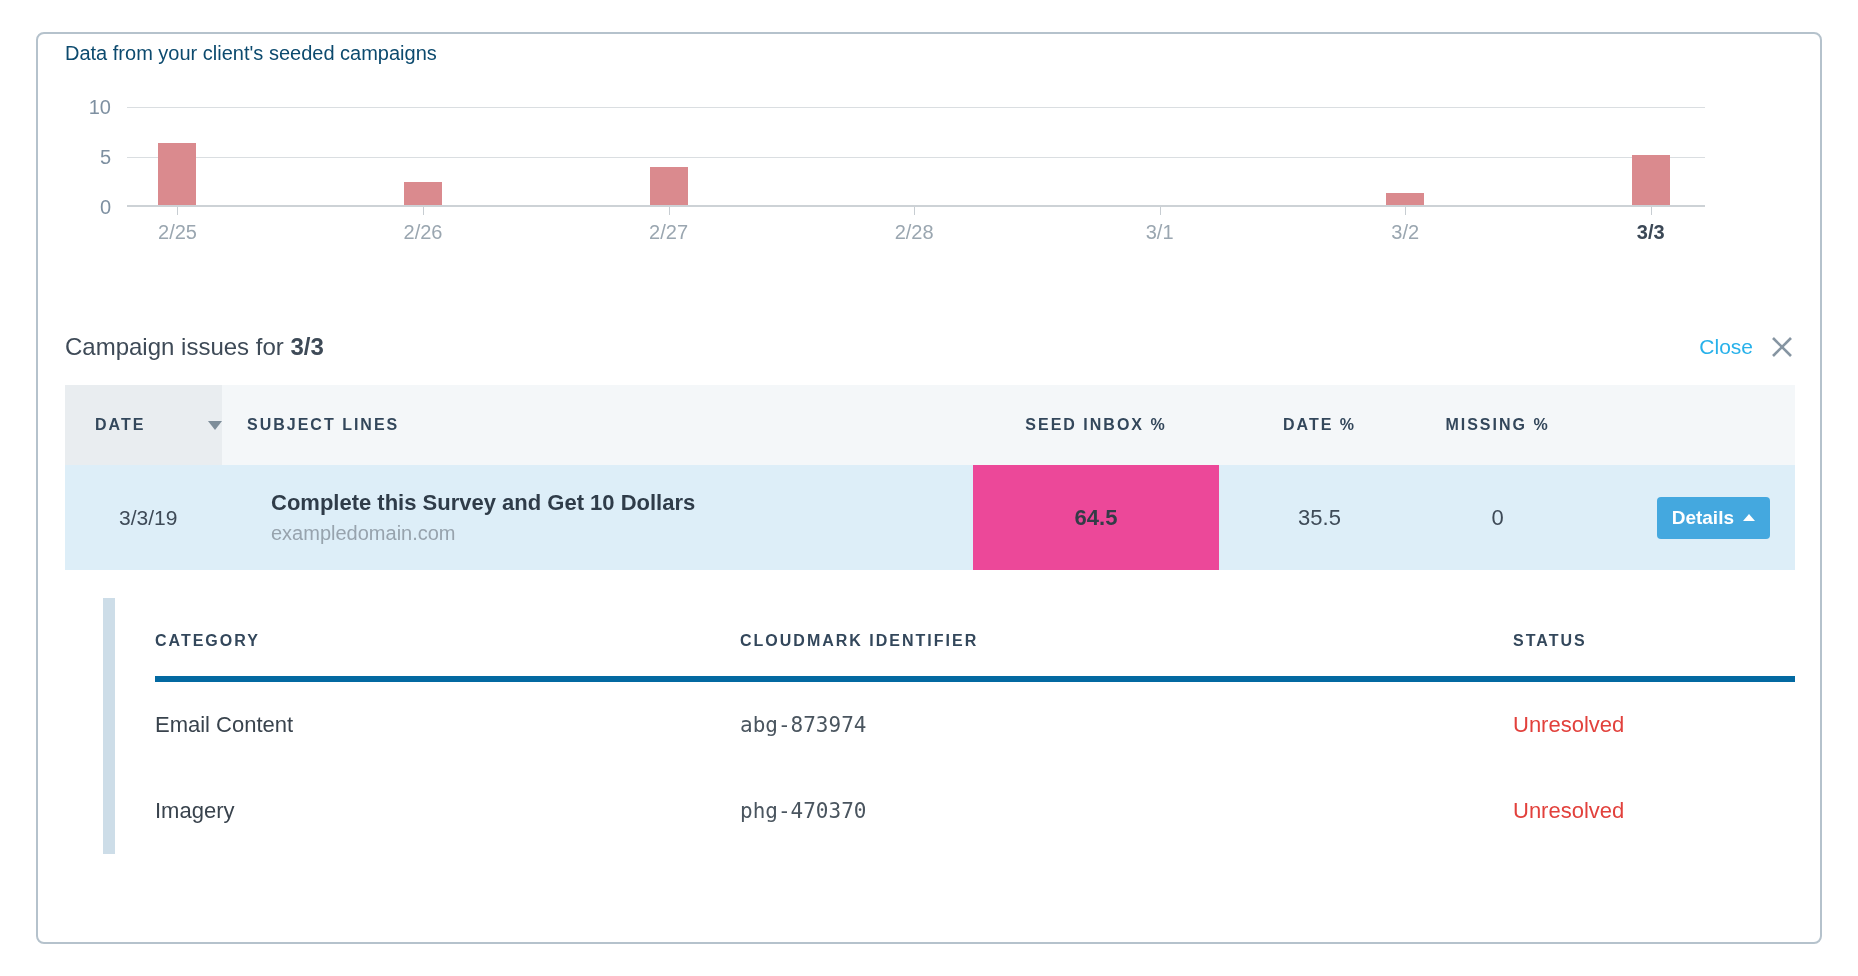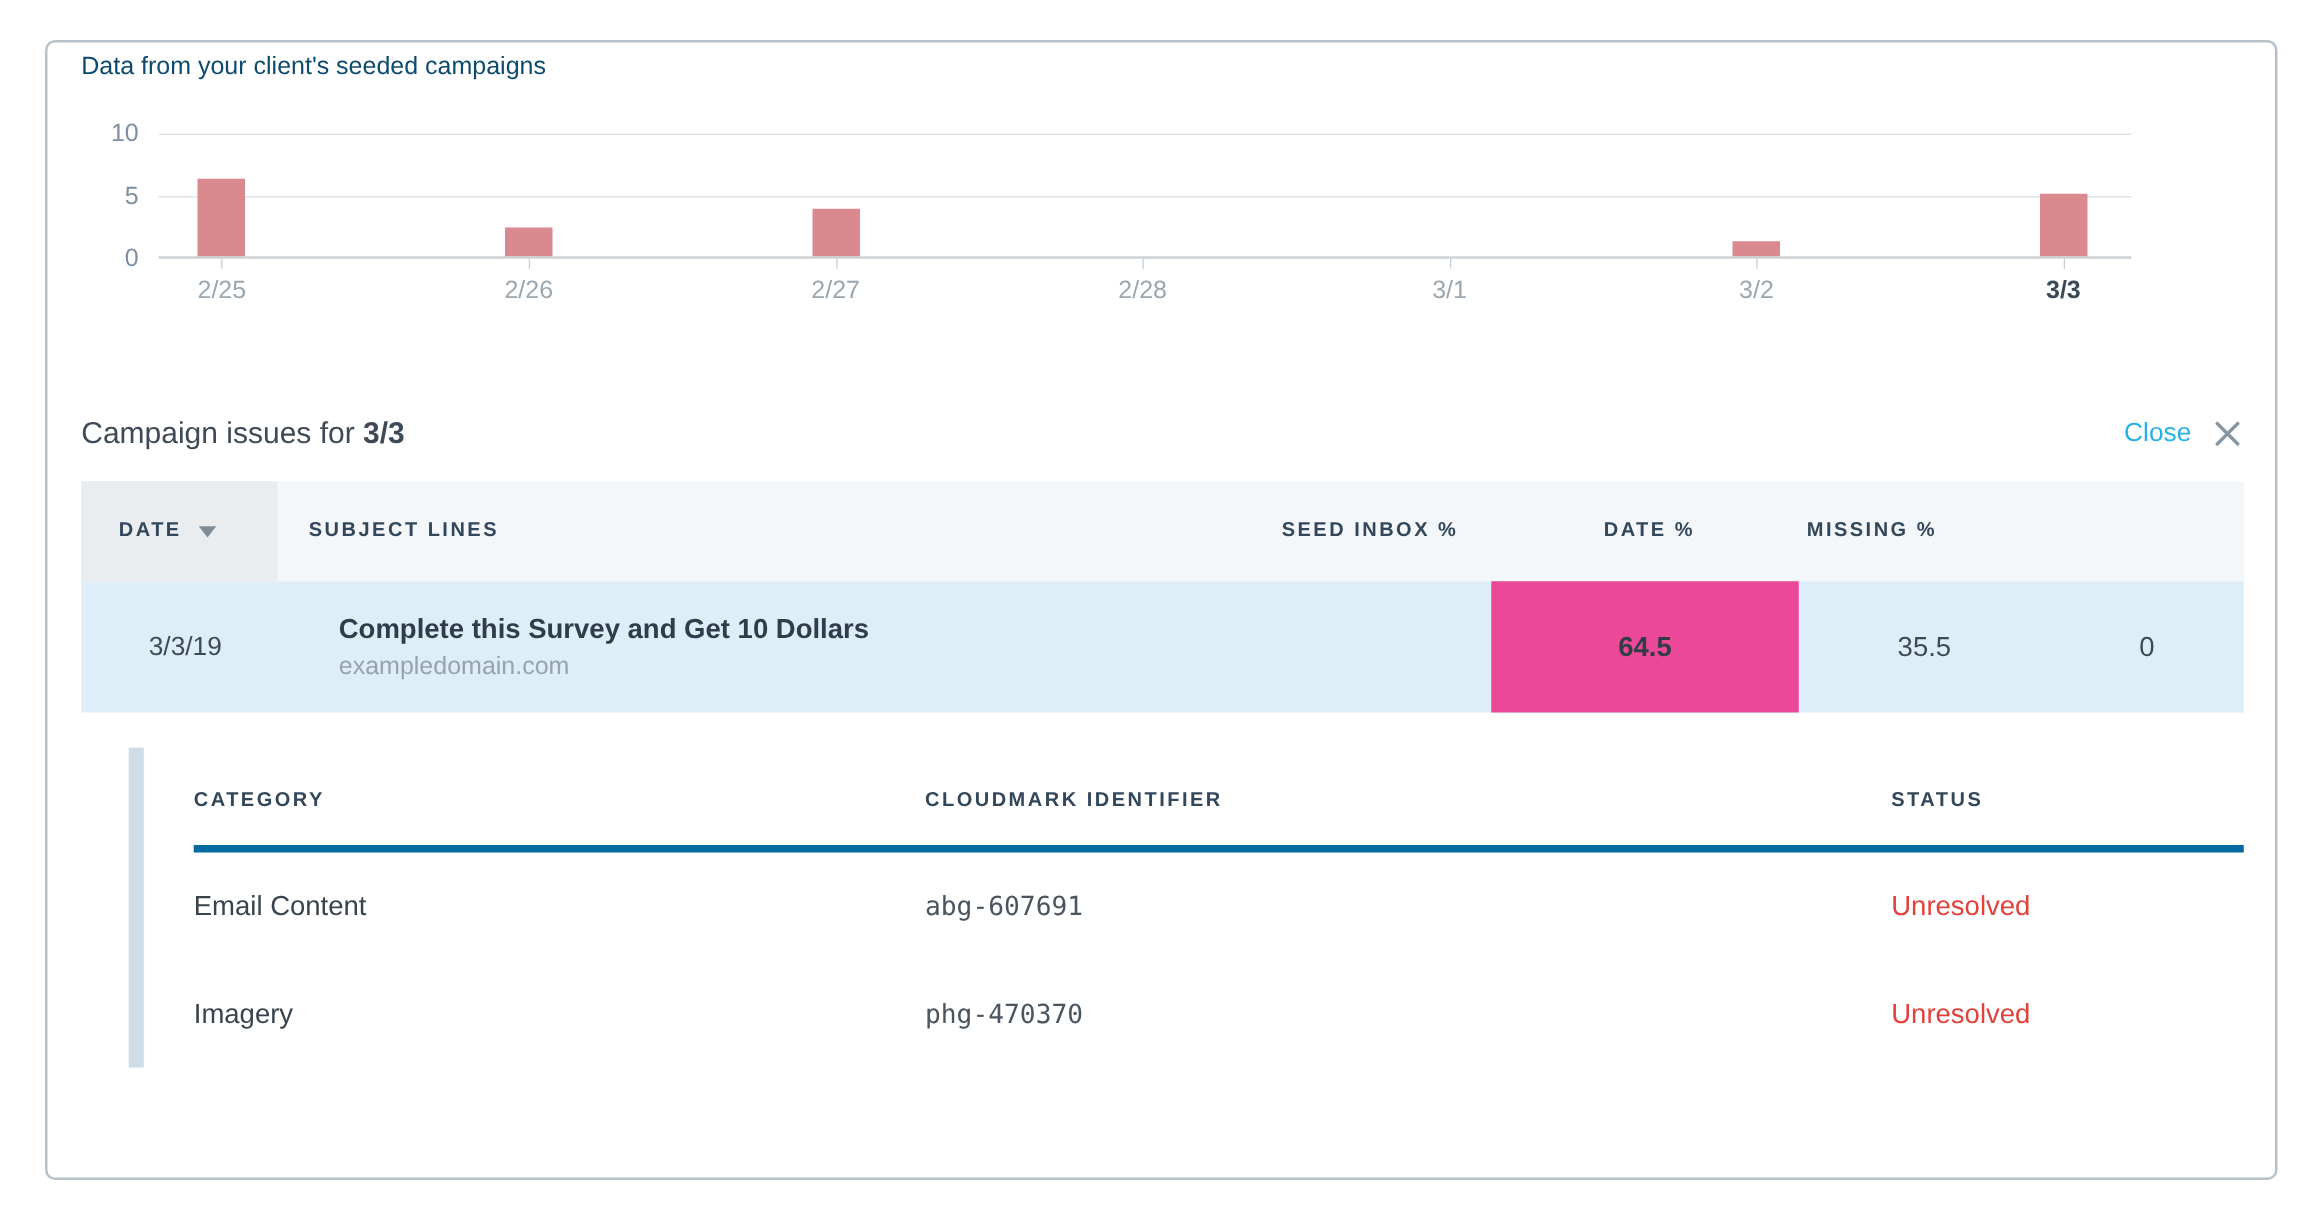--- a/index.html
+++ b/index.html
@@ -39,21 +39,21 @@
   .issues-title { font-size: 24px; color: #3e4a57; }
   .issues-title b { font-weight: 700; }
   .close-wrap { display: flex; align-items: center; gap: 16px; }
   .close-link { font-size: 21px; color: #27b1ea; cursor: pointer; }
   .close-x { cursor: pointer; display: block; }
 
   
   .table { margin-top: 24px; width: 1730px; }
   .thead { display: flex; height: 80px; background: #f4f7f9; align-items: stretch; }
   .th { display: flex; align-items: center; font-size: 16px; font-weight: 700;
-        letter-spacing: 2px; color: #33475b; }
+        letter-spacing: 2px; color: #33475b; justify-content: space-between; }
   .col-date    { width: 157px; padding-left: 30px; }
   .th.col-date { background: #e9edf0; }
   .col-subject { flex: 1; padding-left: 25px; }
   .col-seed    { width: 246px; justify-content: center; }
   .col-spam    { width: 201px; justify-content: center; }
   .col-missing { width: 155px; justify-content: center; }
   .col-details { width: 220px; justify-content: flex-end; padding-right: 25px; }
   .sort-caret { margin-left: 14px; width: 0; height: 0;
                 border-left: 7px solid transparent; border-right: 7px solid transparent;
                 border-top: 9px solid #7d8d99; }
@@ -166,34 +166,40 @@
 
     <div class="trow">
       <div class="td col-date">3/3/19</div>
       <div class="td col-subject">
         <div class="subject">Complete this Survey and Get 10 Dollars</div>
         <div class="domain">exampledomain.com</div>
       </div>
       <div class="td col-seed">64.5</div>
       <div class="td col-spam">35.5</div>
       <div class="td col-missing">0</div>
+      <div class="td col-details">
+        <button class="details-btn">
+          <span>Details</span>
+          <span class="up-caret"></span>
+        </button>
+      </div>
     </div>
   </div>
 
   <div class="expand">
     <div class="accent"></div>
     <div class="detail-table">
       <div class="d-head">
         <div class="dh">CATEGORY</div>
         <div class="dh">CLOUDMARK IDENTIFIER</div>
         <div class="dh">STATUS</div>
       </div>
       <div class="d-row">
         <div class="dc cat">Email Content</div>
-        <div class="dc id">abg-607691</div>
+        <div class="dc id">abg-873974</div>
         <div class="dc status">Unresolved</div>
       </div>
       <div class="d-row">
         <div class="dc cat">Imagery</div>
         <div class="dc id">phg-470370</div>
         <div class="dc status">Unresolved</div>
       </div>
     </div>
   </div>
 

